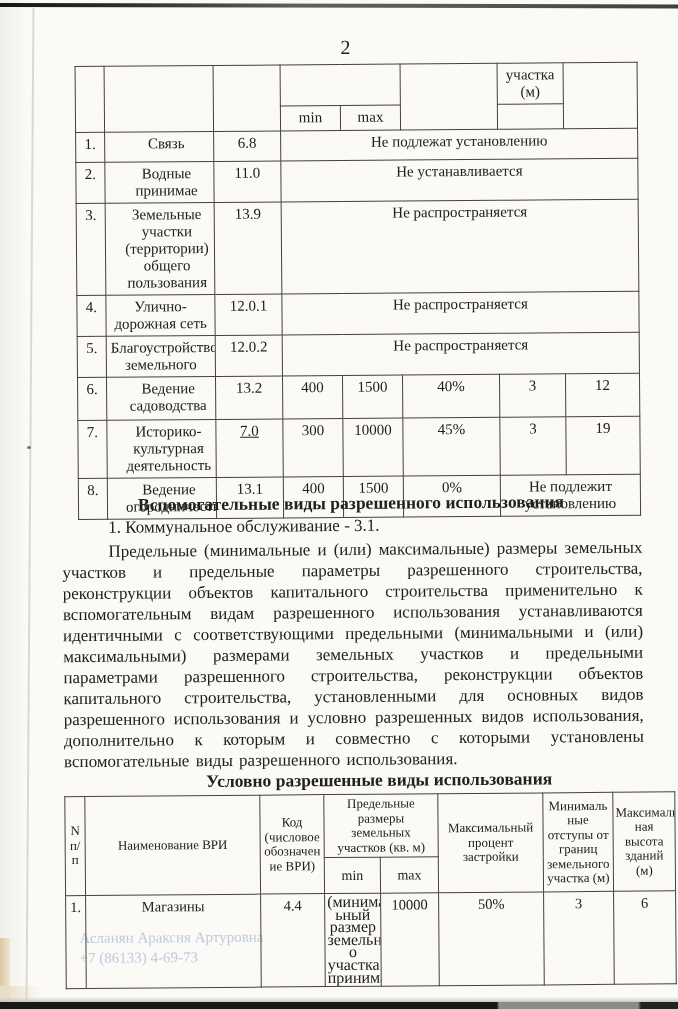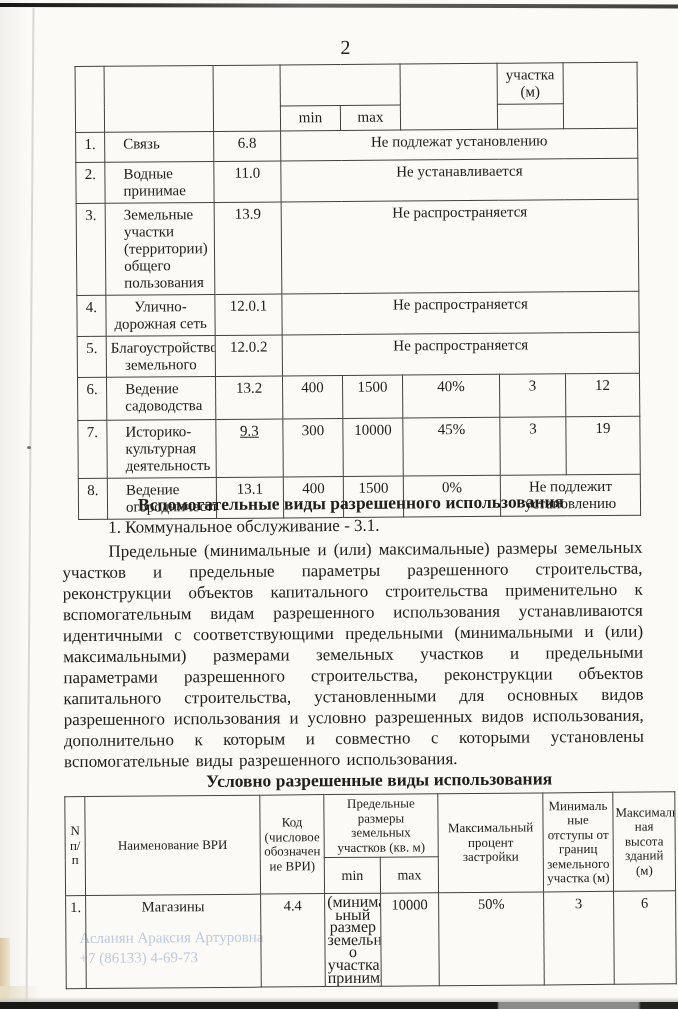--- a/index.html
+++ b/index.html
@@ -31,21 +31,21 @@
   .sheet{position:absolute;left:0;top:0;width:678px;height:1009px;
     transform:rotate(-0.45deg);transform-origin:339px 504px;}
 
   .pagenum{position:absolute;left:344px;top:36px;font-size:20px;}
 
   table{border-collapse:collapse;table-layout:fixed;position:absolute;
     font-size:15px;line-height:17px;}
   td{border:1.5px solid #45423e;vertical-align:top;padding:3px 4px;
     text-align:center;overflow:hidden;}
   .t1{left:78px;top:64px;width:562px;}
-  .t1 td.name{text-align:left;padding-left:18px;}
+  .t1 td.name{text-align:center;padding-left:18px;}
   .t1 td.name.tc{text-align:center;padding-left:4px;}
   .t1 td.vmid{vertical-align:middle;}
   .u{text-decoration:underline;}
 
   .t2{left:62px;top:794px;width:610px;font-size:14.5px;line-height:16px;}
   .t2 td.hdr{font-size:13px;line-height:14.5px;vertical-align:middle;white-space:pre-line;padding:2px 2px;}
   .t2 td.minmax{font-size:14px;vertical-align:middle;}
   .t2 td.smallnote{font-size:16px;line-height:12.6px;white-space:pre-line;padding:2px 2px;}
 
   .heading{position:absolute;left:62px;width:578px;font-weight:bold;
@@ -130,21 +130,21 @@
       <td>13.2</td>
       <td>400</td>
       <td>1500</td>
       <td>40%</td>
       <td>3</td>
       <td>12</td>
     </tr>
     <tr style="height:55px">
       <td>7.</td>
       <td class="name">Историко-культурная деятельность</td>
-      <td><span class="u">9.3</span></td>
+      <td><span class="u">7.0</span></td>
       <td>300</td>
       <td>10000</td>
       <td>45%</td>
       <td>3</td>
       <td>19</td>
     </tr>
     <tr style="height:38px">
       <td>8.</td>
       <td class="name">Ведение огородничества</td>
       <td>13.1</td>

